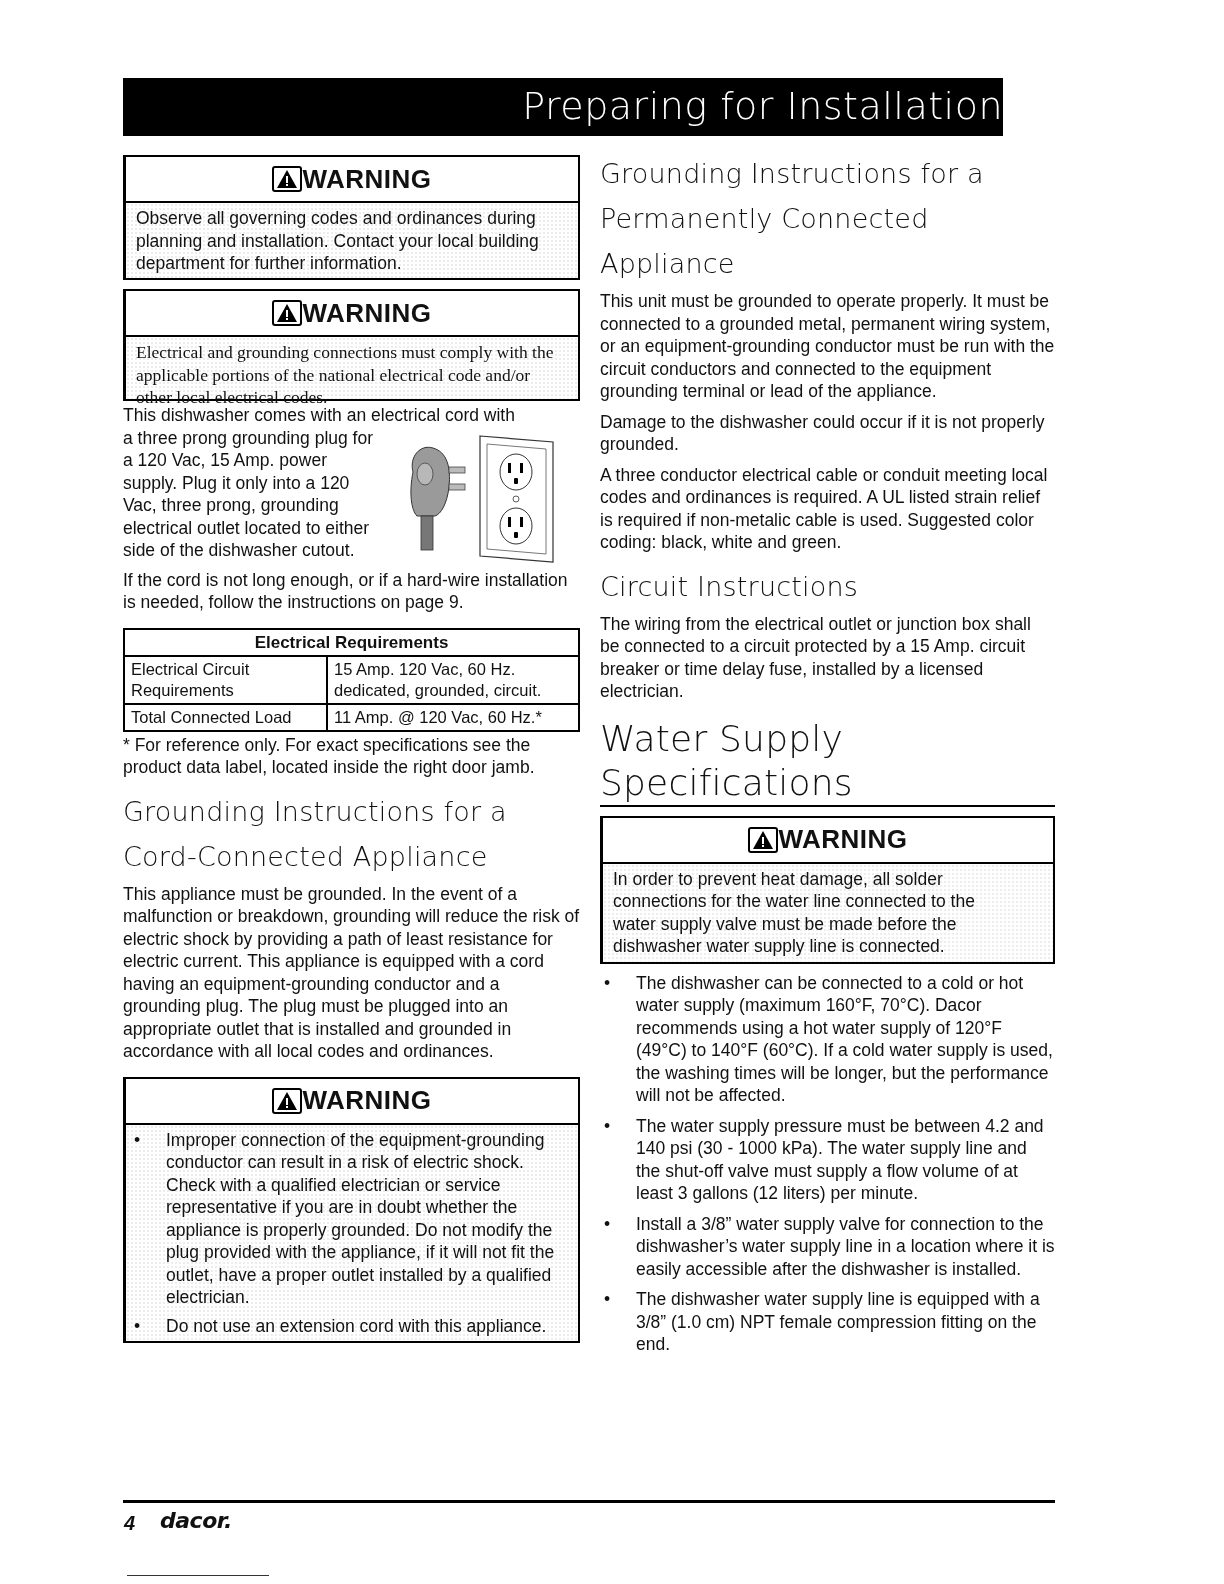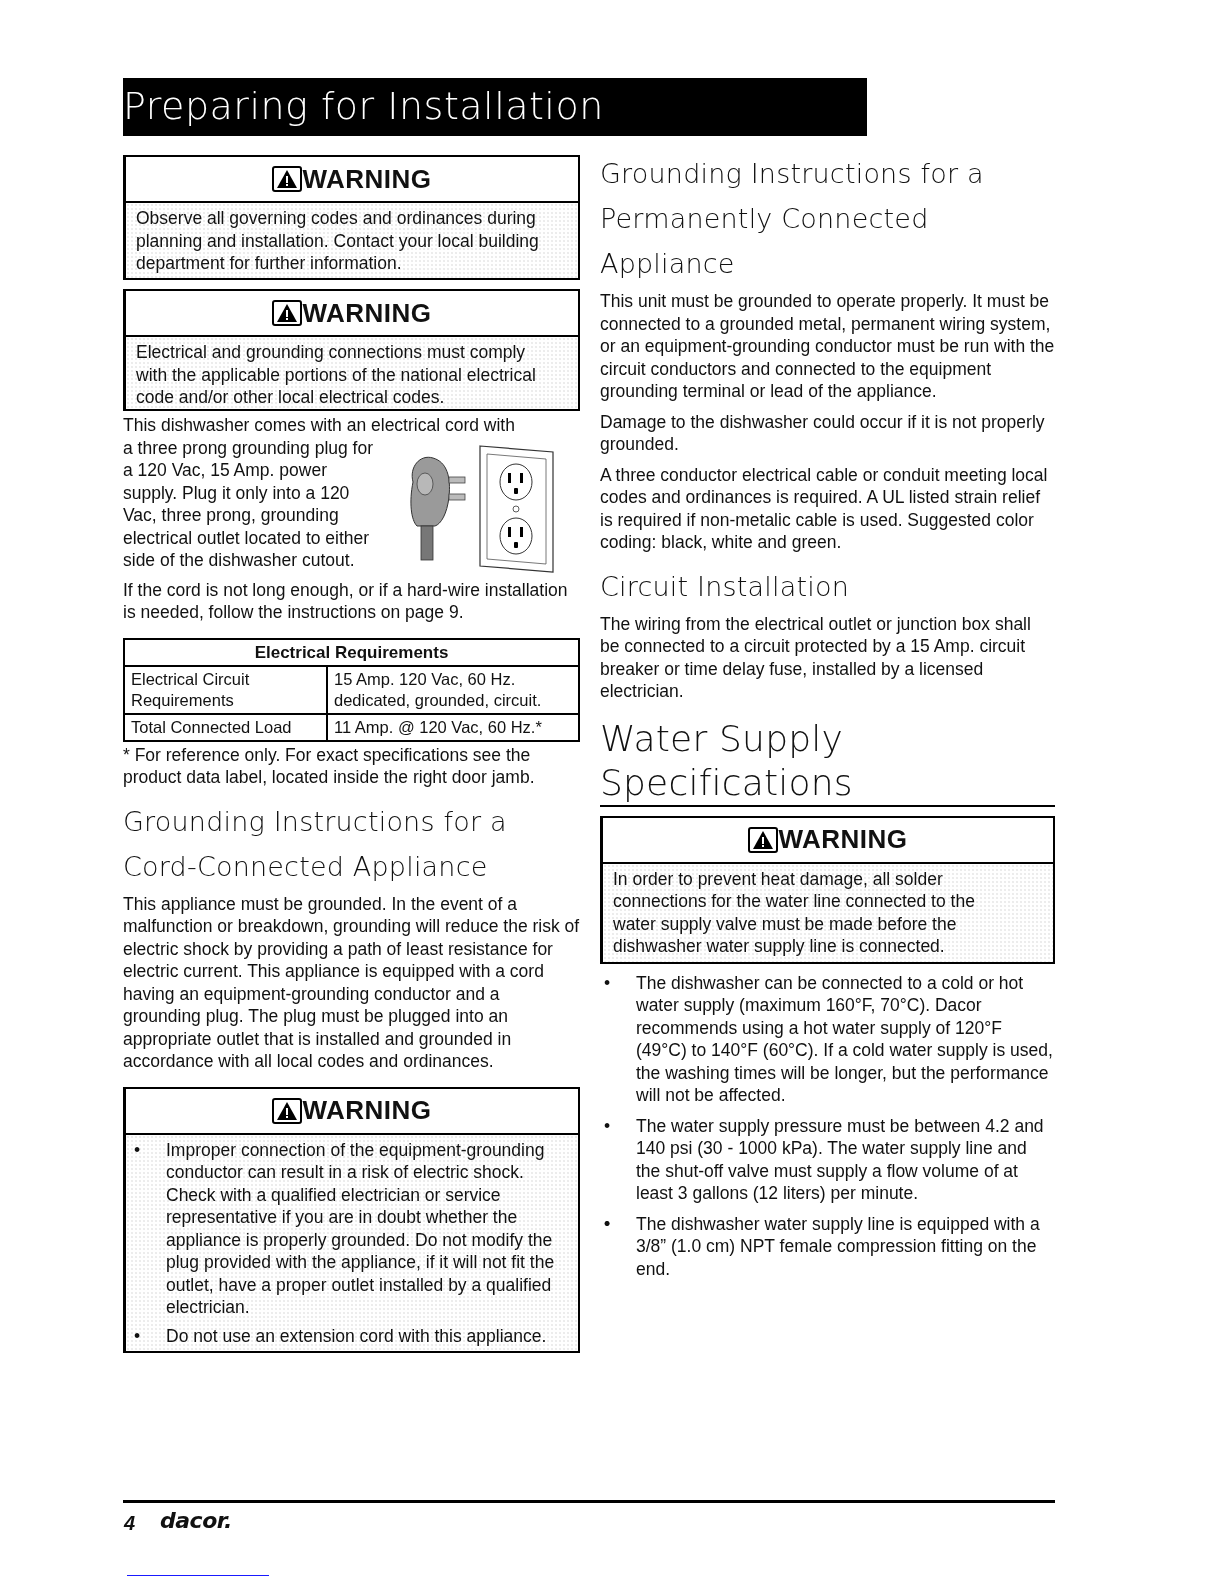--- a/index.html
+++ b/index.html
@@ -1,19 +1,19 @@
 <!DOCTYPE html>
 <html><head>
   <meta charset="utf-8">
   <style>
     * { box-sizing: border-box; margin: 0; padding: 0; }
     html, body { width: 1224px; height: 1584px; background: #ffffff; }
     body { position: relative; font-family: "Liberation Sans", sans-serif; color: #111; overflow: hidden; }
 
-    .title-bar { position: absolute; left: 123px; top: 78px; width: 744px; height: 58px; background: #000; color: #fff; text-align: left; }
+    .title-bar { position: absolute; left: 123px; top: 78px; width: 880px; height: 58px; background: #000; color: #fff; text-align: right; }
     .title-bar span { font-family: "DejaVu Sans", sans-serif; font-size: 38px; line-height: 56px; font-weight: 300; letter-spacing: 0.5px; }
 
     .col { position: absolute; top: 150px; }
     .col-left { left: 123px; width: 457px; }
     .col-right { left: 600px; width: 455px; }
 
     .warn-box { border: 2px solid #000; border-left-width: 3px; }
     .warn-head { text-align: center; border-bottom: 2px solid #000; height: 46px; display: flex; align-items: center; justify-content: center; }
     .warn-head .warn-label { font-weight: bold; font-size: 26px; letter-spacing: 0.5px; }
     .warn-icon { display: inline-block; width: 30px; height: 26px; border: 2px solid #000; border-radius: 3px; position: relative; }
@@ -72,21 +72,21 @@
     <div class="warn-head">
       <span class="warn-icon">
         <svg width="22" height="20" viewBox="0 0 22 20">
             <polygon points="11,1 21,19 1,19" fill="#000"></polygon>
             <rect x="10" y="7" width="2" height="7" fill="#fff"></rect>
             <rect x="10" y="15" width="2" height="2" fill="#fff"></rect>
           </svg>
       </span>
       <span class="warn-label">WARNING</span>
     </div>
-    <div class="warn-body" style="height:72px;">Electrical and grounding connections must comply with the applicable portions of the national electrical code and/or other local electrical codes.</div>
+    <div class="warn-body" style="height:62px;font-family:Liberation Serif, serif;">Electrical and grounding connections must comply with the applicable portions of the national electrical code and/or other local electrical codes.</div>
   </div>
 
   <div class="plug-wrap" style="margin-top:3px;">
     <p class="body">This dishwasher comes with an electrical cord with</p>
     <p class="body" style="width:258px;">a three prong grounding plug for a 120 Vac, 15 Amp. power supply. Plug it only into a 120 Vac, three prong, grounding electrical outlet located to either side of the dishwasher cutout.</p>
     <svg class="plug-figure" viewBox="0 0 160 134">
 
       <g>
         <path d="M18,40 C14,25 25,12 38,16 C52,20 56,35 54,55 C52,72 46,82 40,84 L22,84 C16,78 14,60 18,40 Z" fill="#9a9a9a" stroke="#333" stroke-width="1"></path>
         <ellipse cx="30" cy="42" rx="8" ry="11" fill="#b8b8b8" stroke="#444" stroke-width="0.8"></ellipse>
@@ -162,21 +162,21 @@
 </div>
 
 <div class="col col-right">
 
   <div class="section-title h2" style="width:440px; margin-top:1px;">Grounding Instructions for a Permanently Connected Appliance</div>
 
   <p class="body" style="margin-top:4px;">This unit must be grounded to operate properly. It must be connected to a grounded metal, permanent wiring system, or an equipment-grounding conductor must be run with the circuit conductors and connected to the equipment grounding terminal or lead of the appliance.</p>
   <p class="body" style="margin-top:8px;">Damage to the dishwasher could occur if it is not properly grounded.</p>
   <p class="body" style="margin-top:8px;">A three conductor electrical cable or conduit meeting local codes and ordinances is required. A UL listed strain relief is required if non-metalic cable is used. Suggested color coding: black, white and green.</p>
 
-  <div class="section-title h2" style="margin-top:10px;">Circuit Installation</div>
+  <div class="section-title h2" style="margin-top:10px;">Circuit Instructions</div>
   <p class="body" style="margin-top:4px;">The wiring from the electrical outlet or junction box shall be connected to a circuit protected by a 15 Amp. circuit breaker or time delay fuse, installed by a licensed electrician.</p>
 
   <div class="section-title h1" style="margin-top:14px;">Water Supply Specifications</div>
 
   <div class="warn-box" style="margin-top:9px;">
     <div class="warn-head">
       <span class="warn-icon">
         <svg width="22" height="20" viewBox="0 0 22 20">
             <polygon points="11,1 21,19 1,19" fill="#000"></polygon>
             <rect x="10" y="7" width="2" height="7" fill="#fff"></rect>
@@ -192,20 +192,21 @@
     <li style="margin-bottom:8px;">
       <span class="dot">•</span>
       <span>The dishwasher can be connected to a cold or hot water supply (maximum 160°F, 70°C). Dacor recommends using a hot water supply of 120°F (49°C) to 140°F (60°C). If a cold water supply is used, the washing times will be longer, but the performance will not be affected.</span>
     </li>
     <li style="margin-bottom:8px;">
       <span class="dot">•</span>
       <span>The water supply pressure must be between 4.2 and 140 psi (30 - 1000 kPa). The water supply line and the shut-off valve must supply a flow volume of at least 3 gallons (12 liters) per minute.</span>
     </li>
     <li style="margin-bottom:8px;">
       <span class="dot">•</span>
+      <span>Install a 3/8” water supply valve for connection to the dishwasher’s water supply line in a location where it is easily accessible after the dishwasher is installed.</span>
     </li>
     <li>
       <span class="dot">•</span>
       <span>The dishwasher water supply line is equipped with a 3/8” (1.0 cm) NPT female compression fitting on the end.</span>
     </li>
   </ul>
 </div>
 
 <div class="footer-rule"></div>
 <div class="footer-page">4</div>

